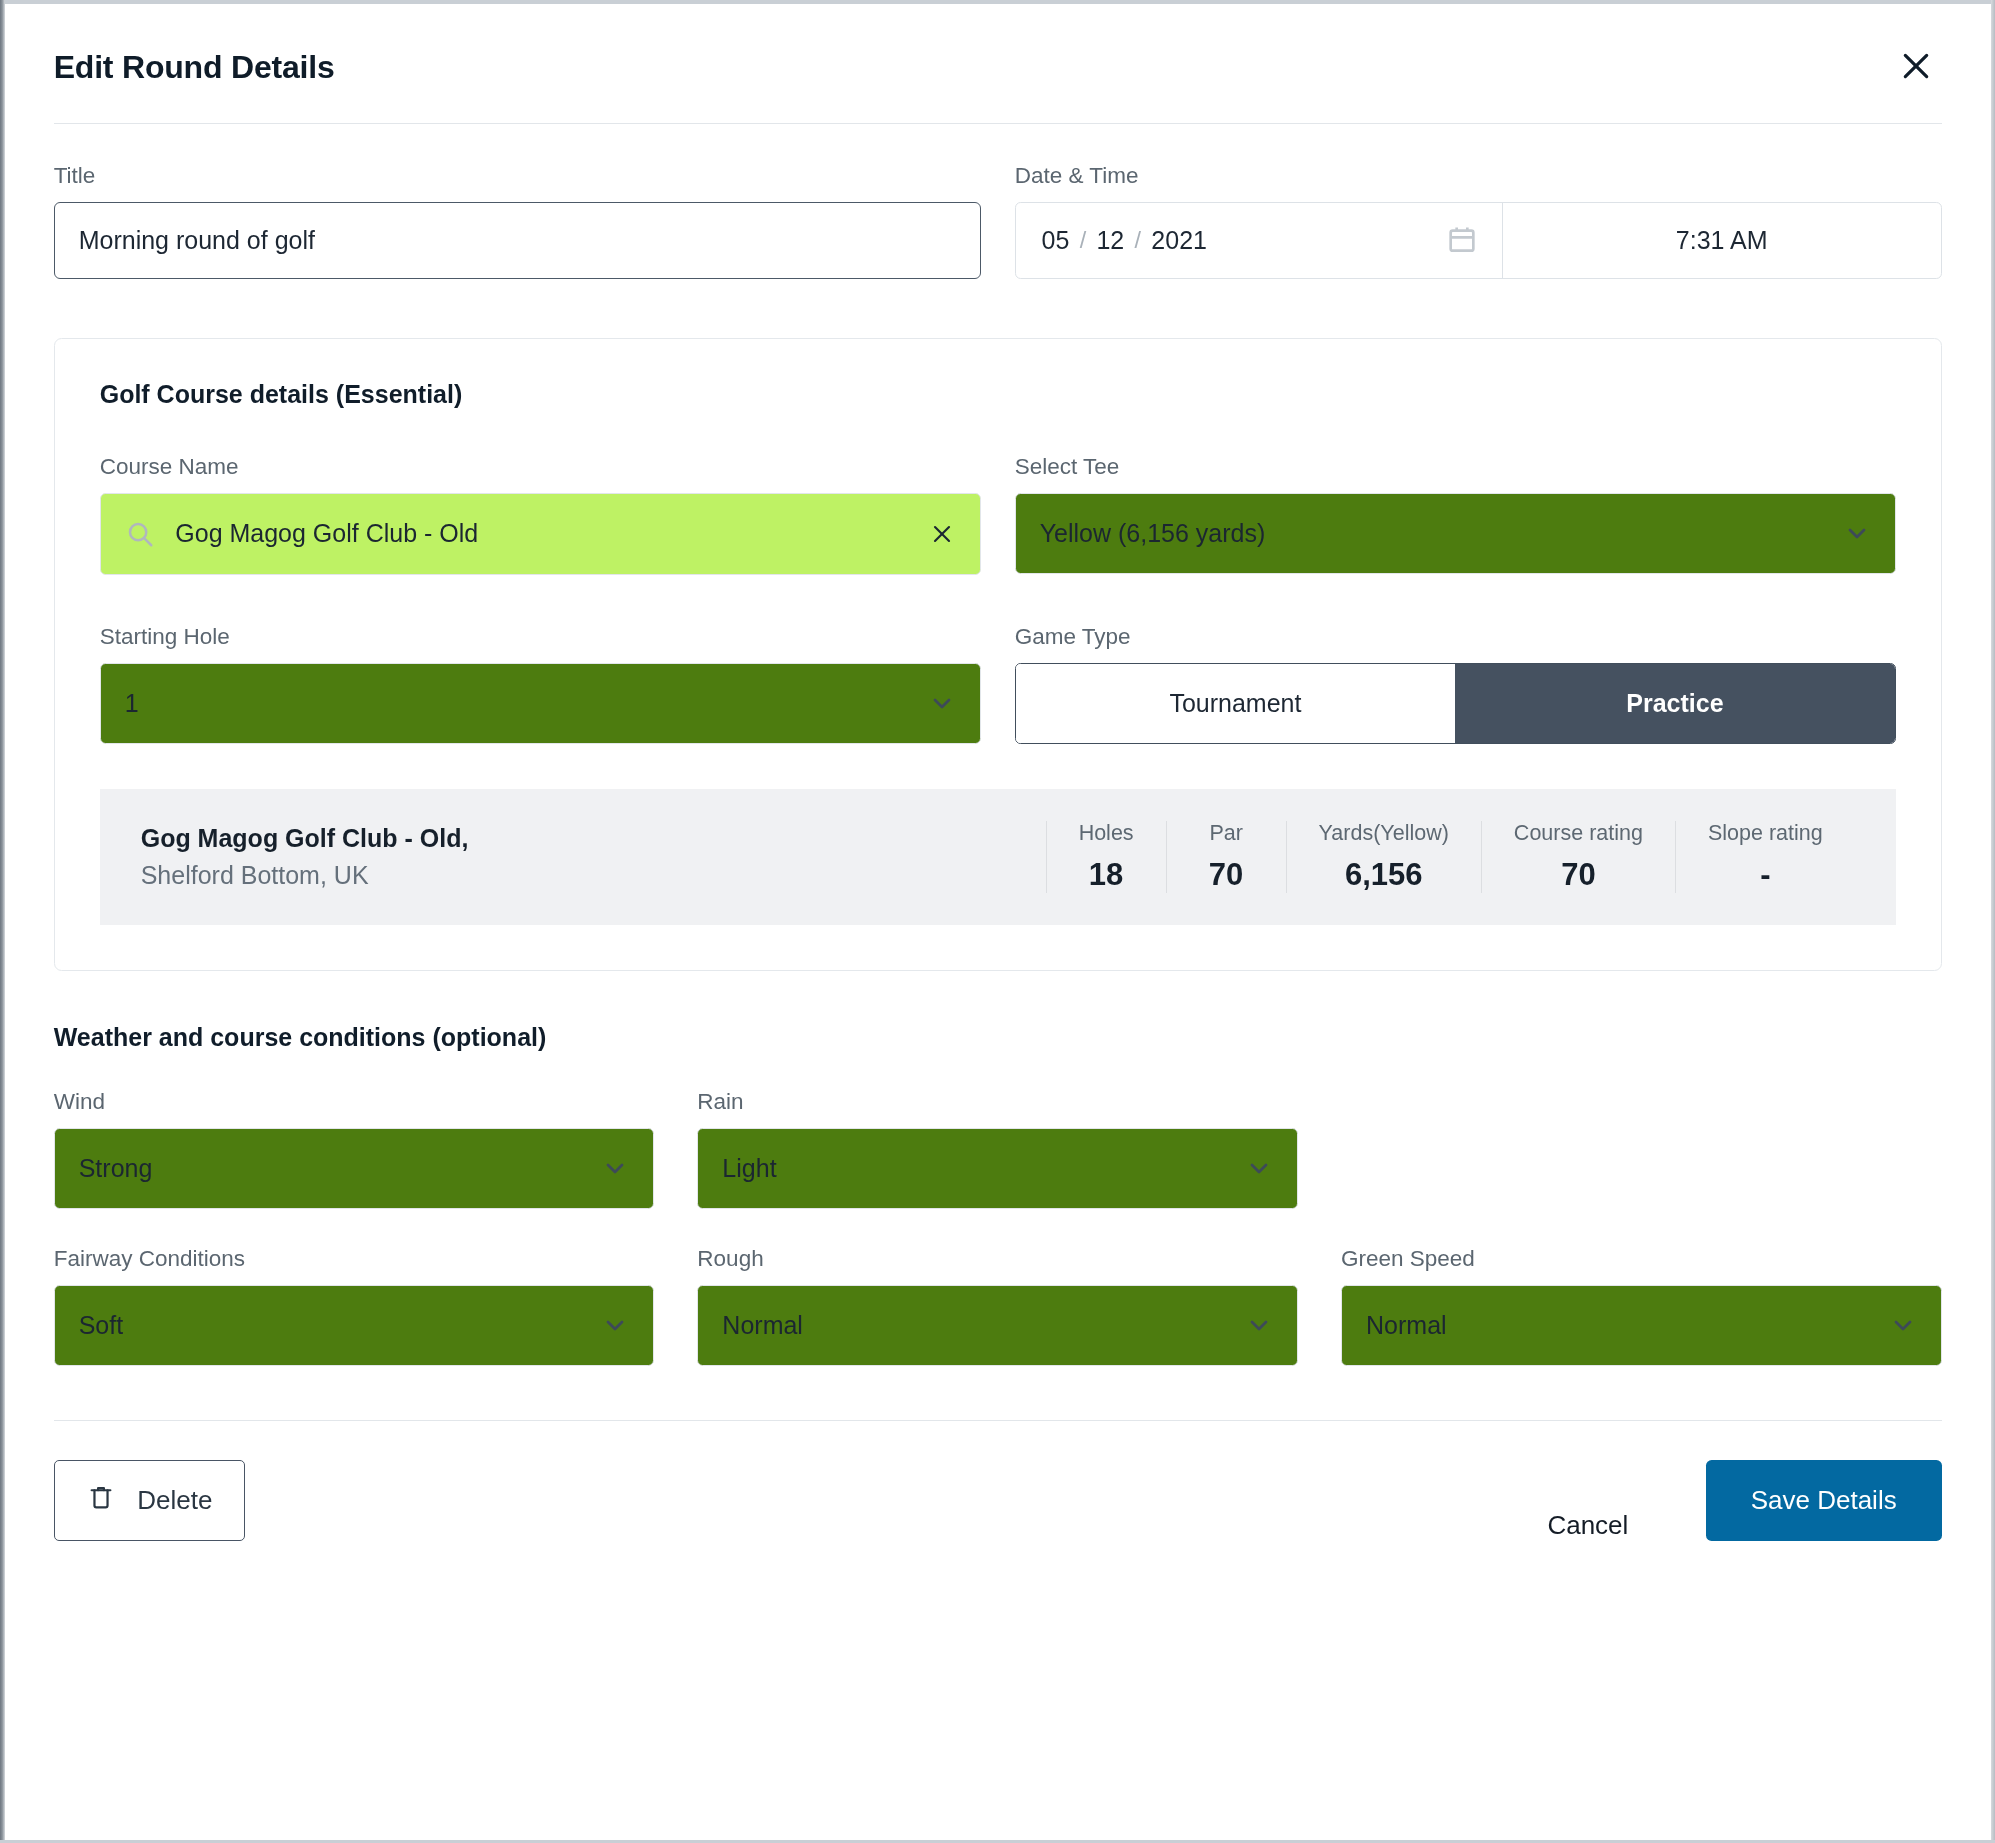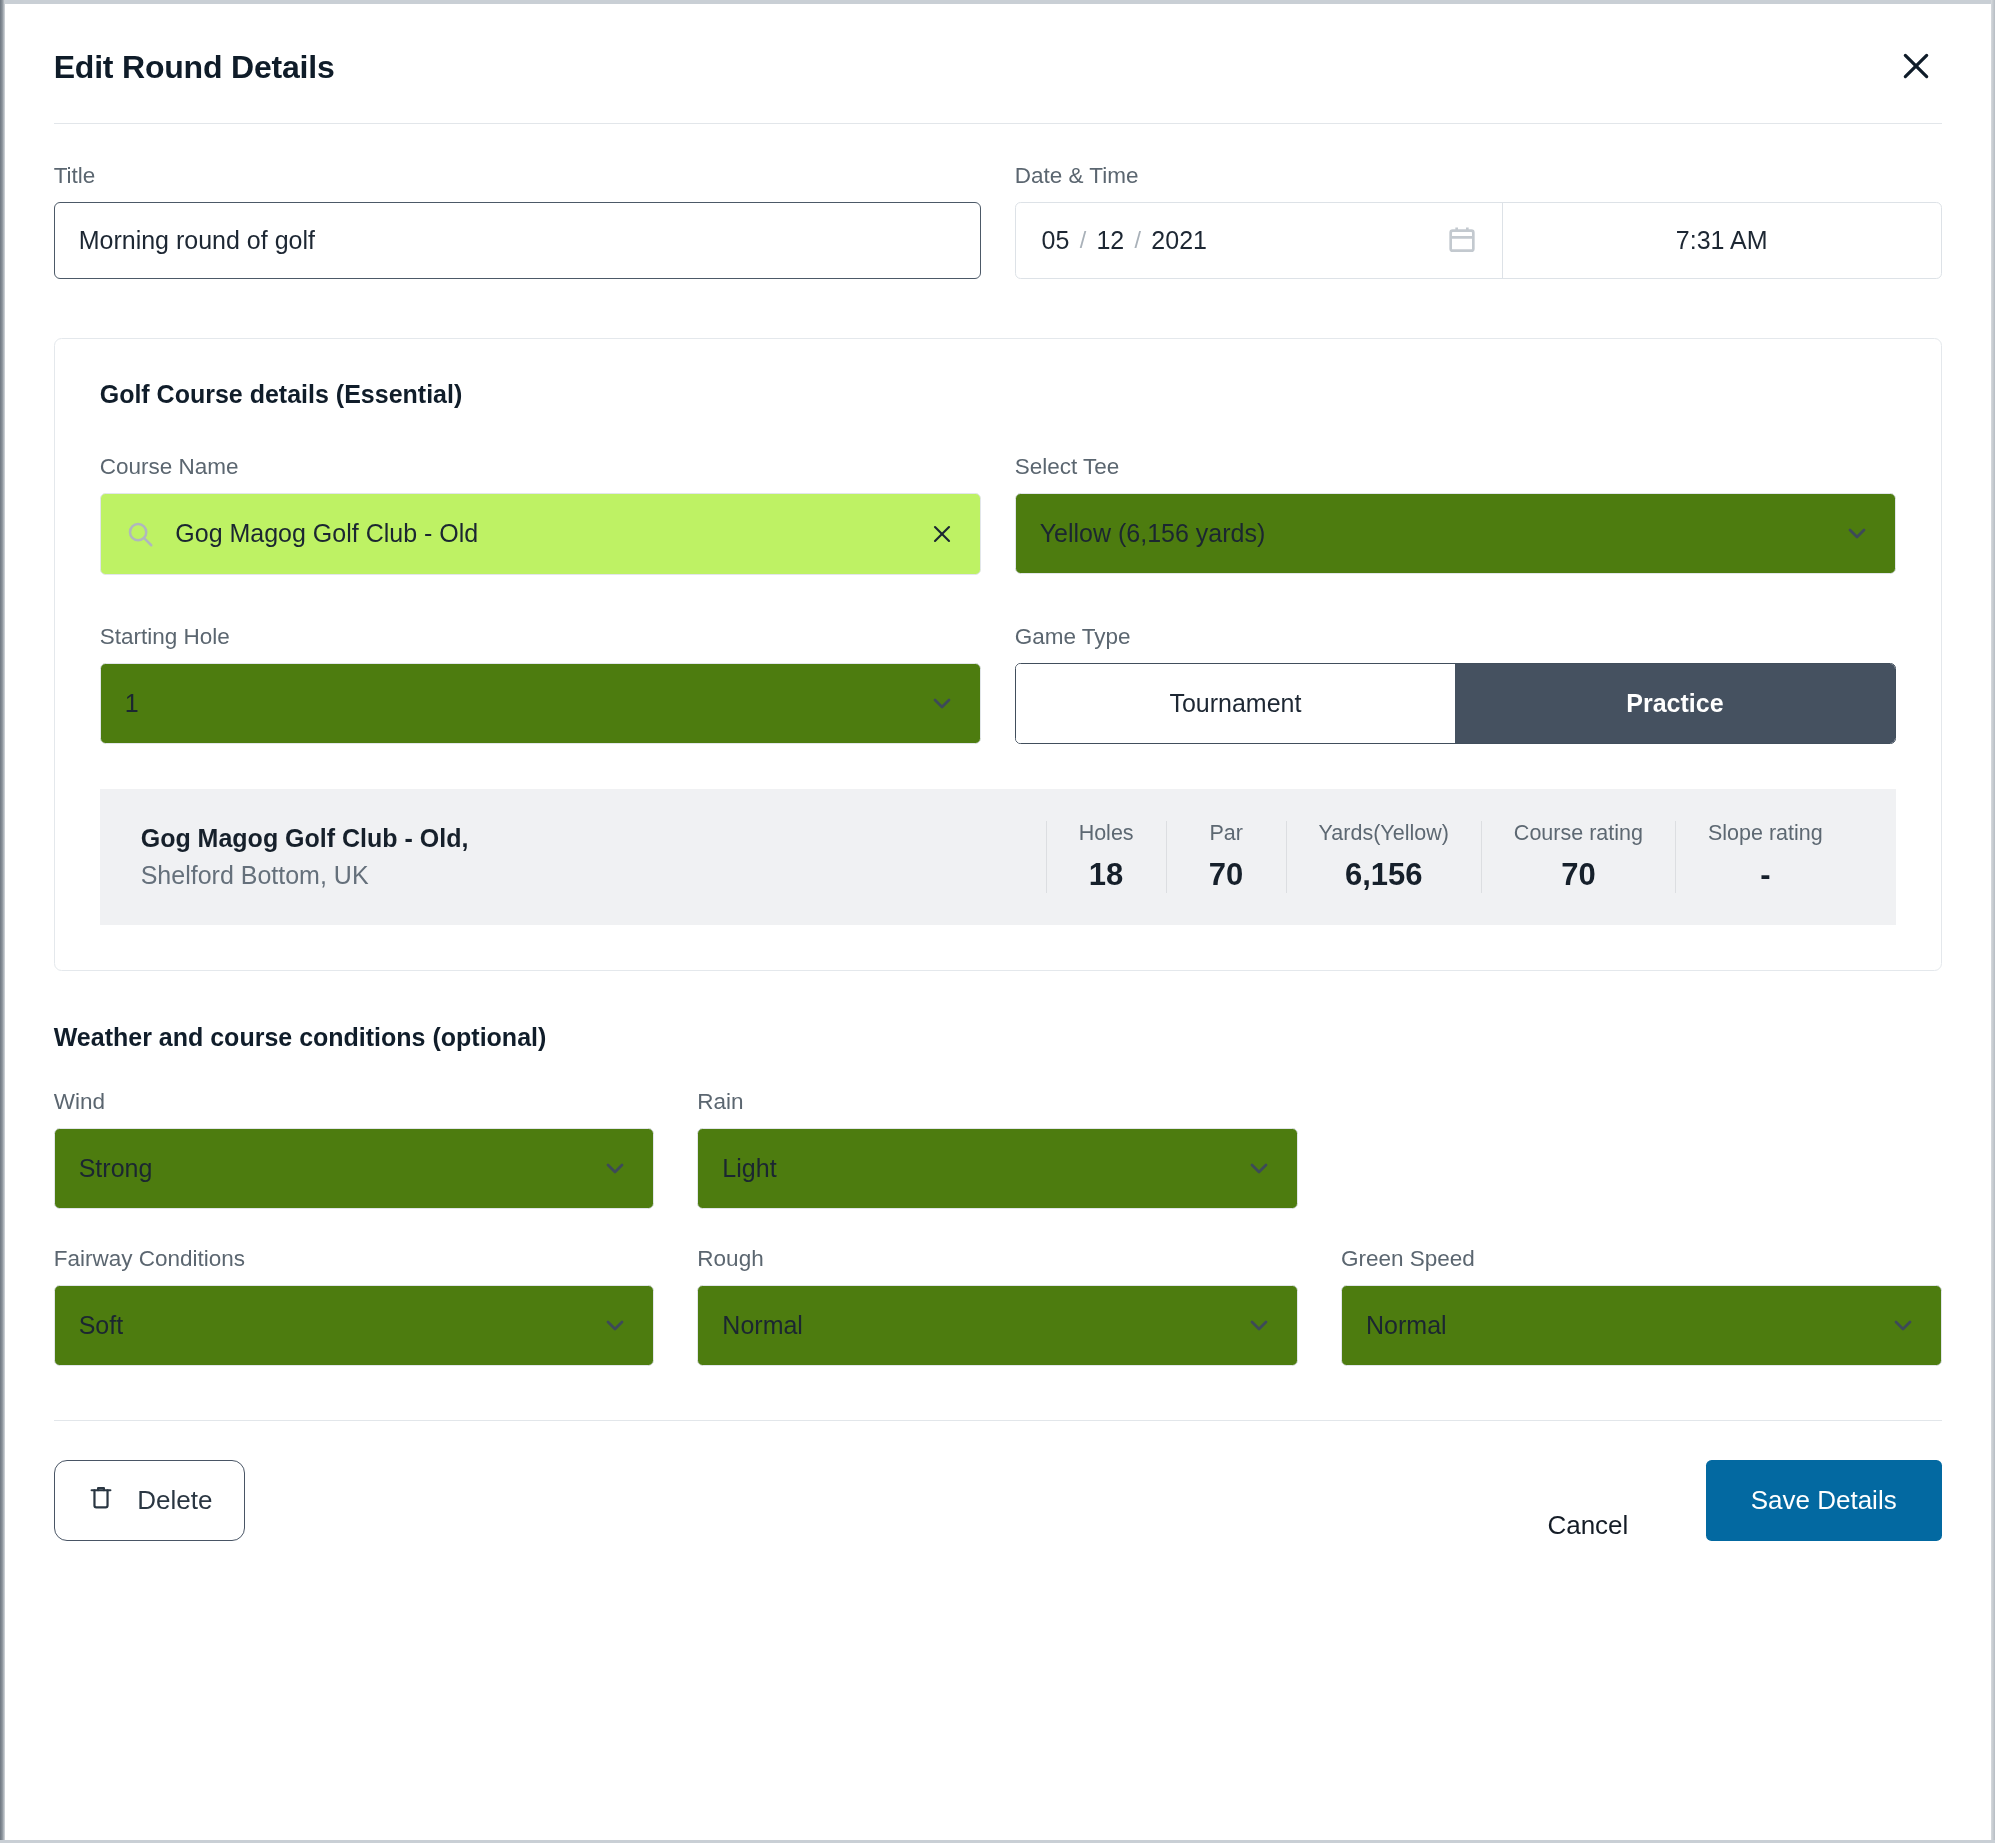--- a/index.html
+++ b/index.html
@@ -289,21 +289,21 @@
   .footer {
     display: flex;
     align-items: center;
     padding-top: 39px;
   }
   .btn-delete {
     display: flex; align-items: center; gap: 22.5px;
     height: 81px;
     padding: 8px 32px;
     border: 1.9px solid #495565;
-    border-radius: 13px;
+    border-radius: 5px;
     background: #fff;
     font-size: 26px;
     color: #2a3642;
     cursor: pointer;
     font-family: "Liberation Sans", sans-serif;
   }
   .footer-right {
     margin-left: auto;
     display: flex; align-items: flex-end; gap: 68px;
   }

